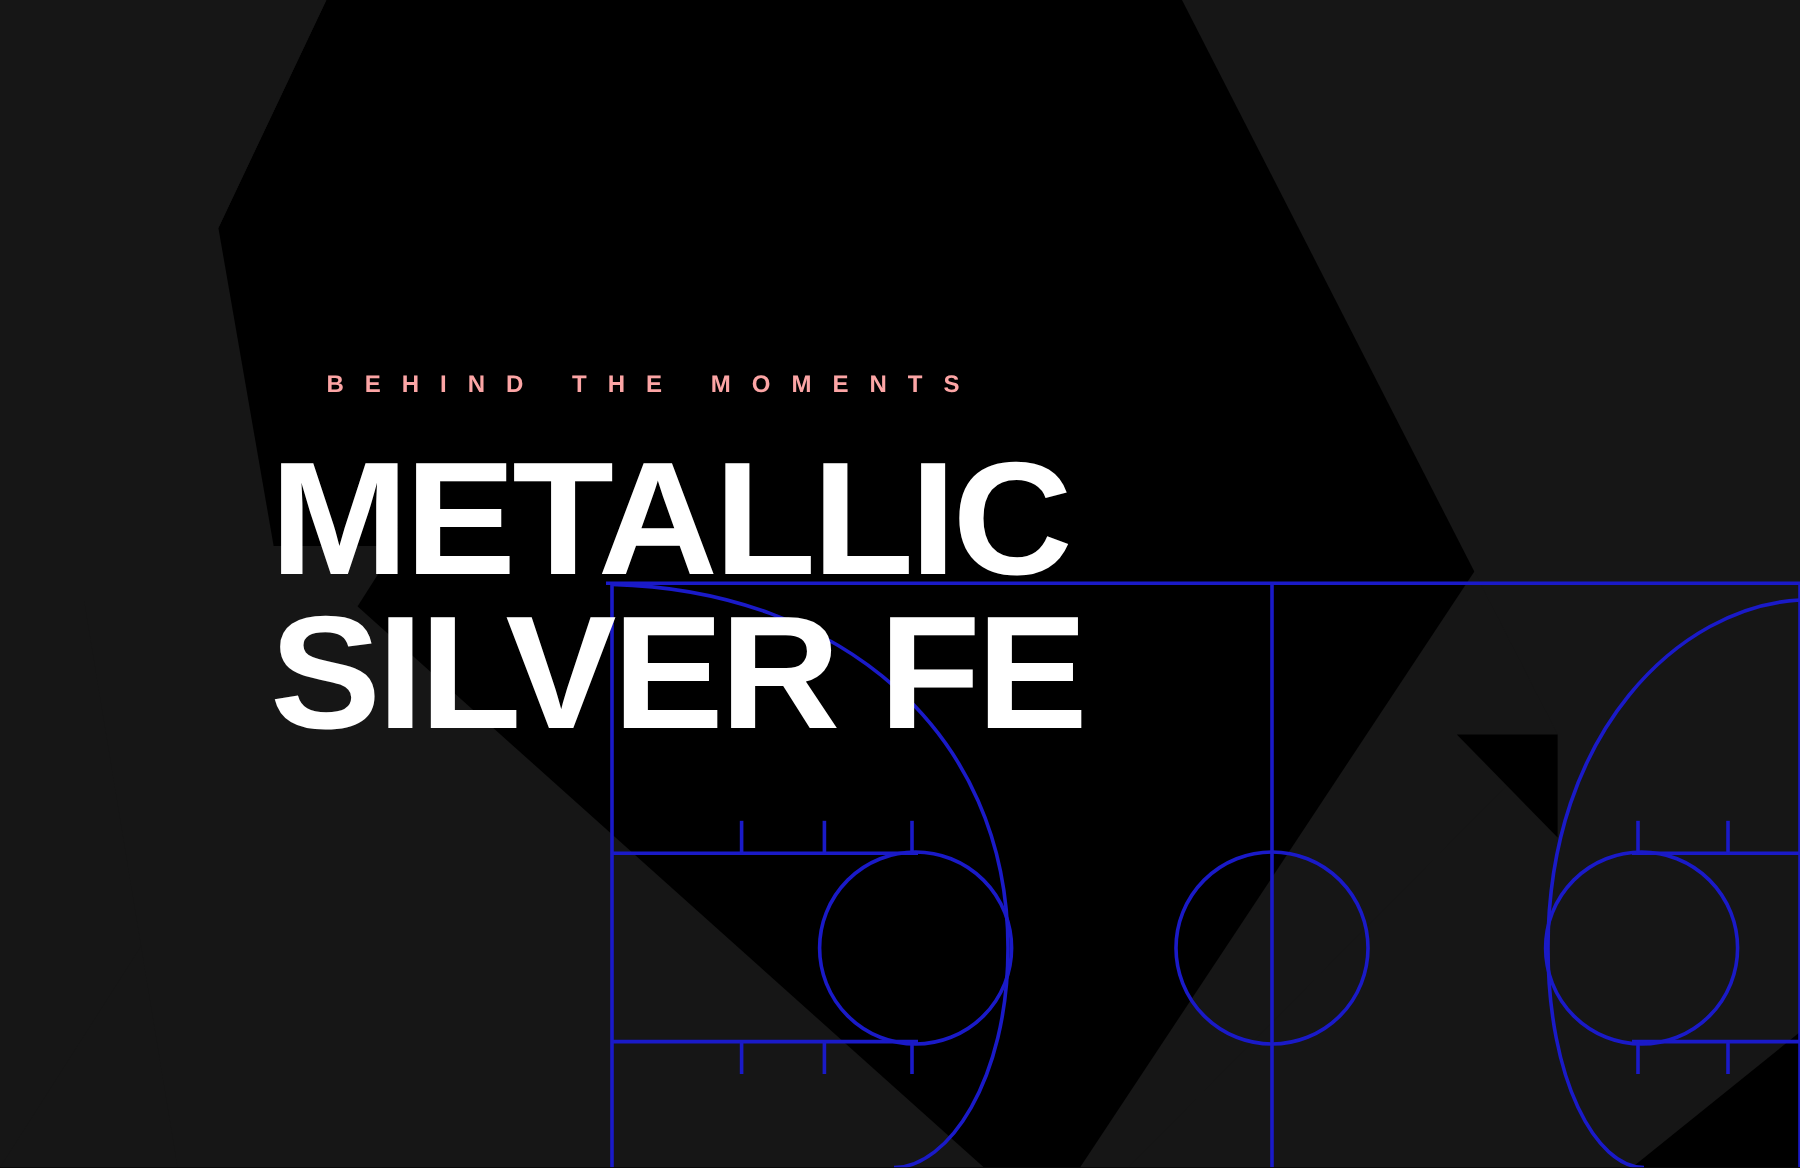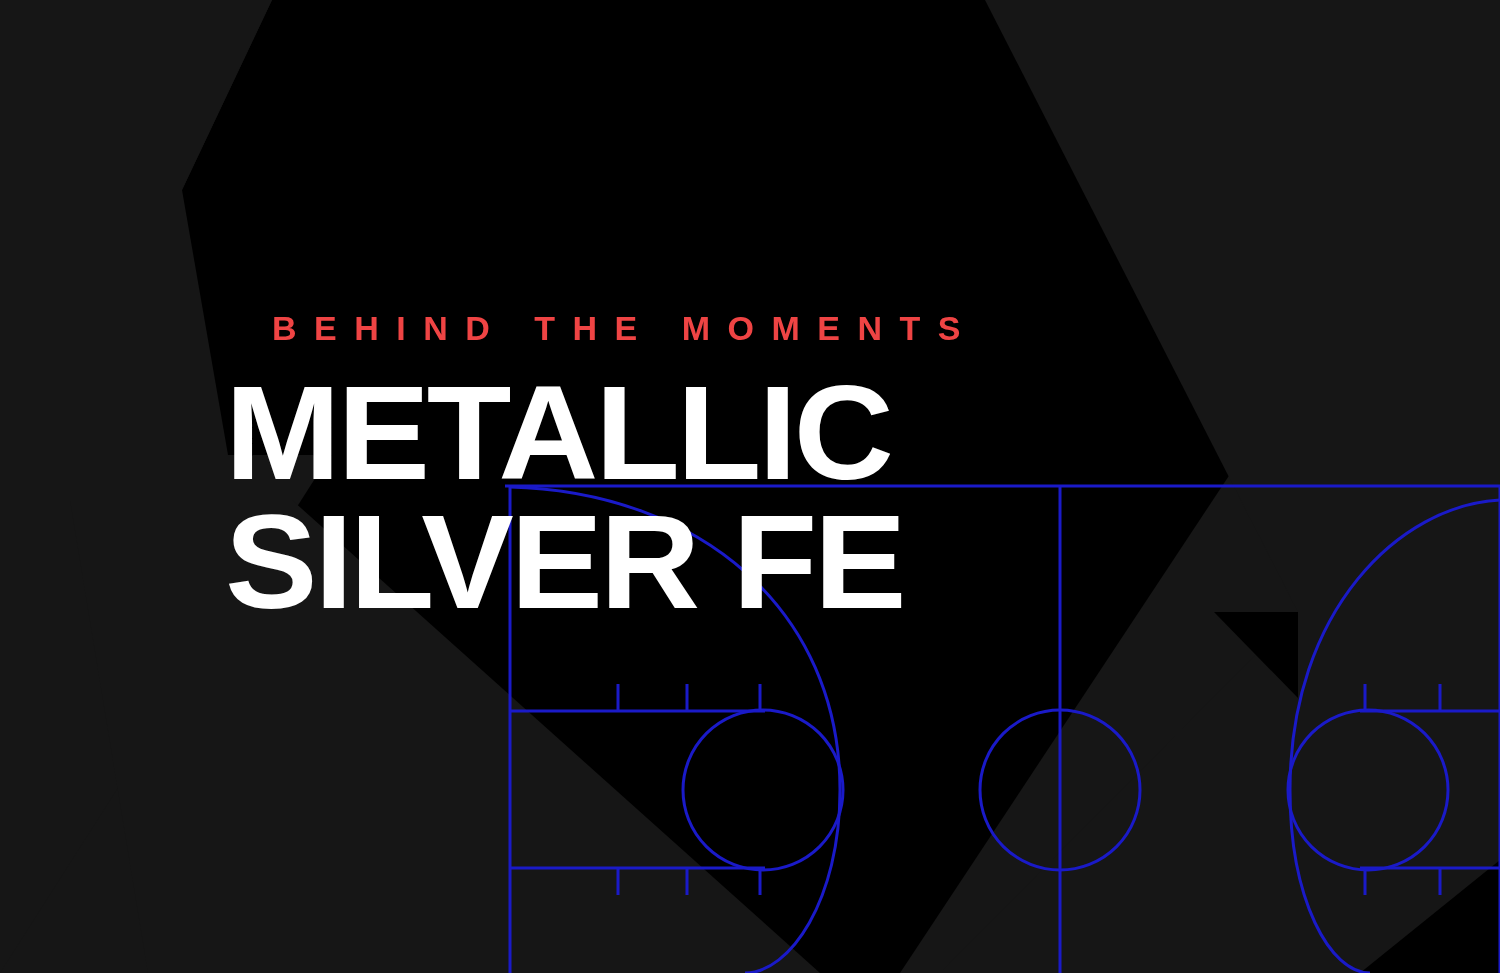--- a/index.html
+++ b/index.html
@@ -22,22 +22,22 @@
   
   #text-layer{
     position:absolute;
     left:0;top:0;
     width:1500px;height:973px;
     pointer-events:none;
   }
   .eyebrow{
     position:absolute;
     left:272px;top:311px;
-    color:#ef4444;
-    font-size:34px;
+    color:#fca5a5;
+    font-size:20px;
     font-weight:bold;
     letter-spacing:17.5px;
     line-height:1;
     white-space:nowrap;
   }
   .headline{
     position:absolute;
     left:225px;top:369px;
     color:#ffffff;
     font-size:134px;

